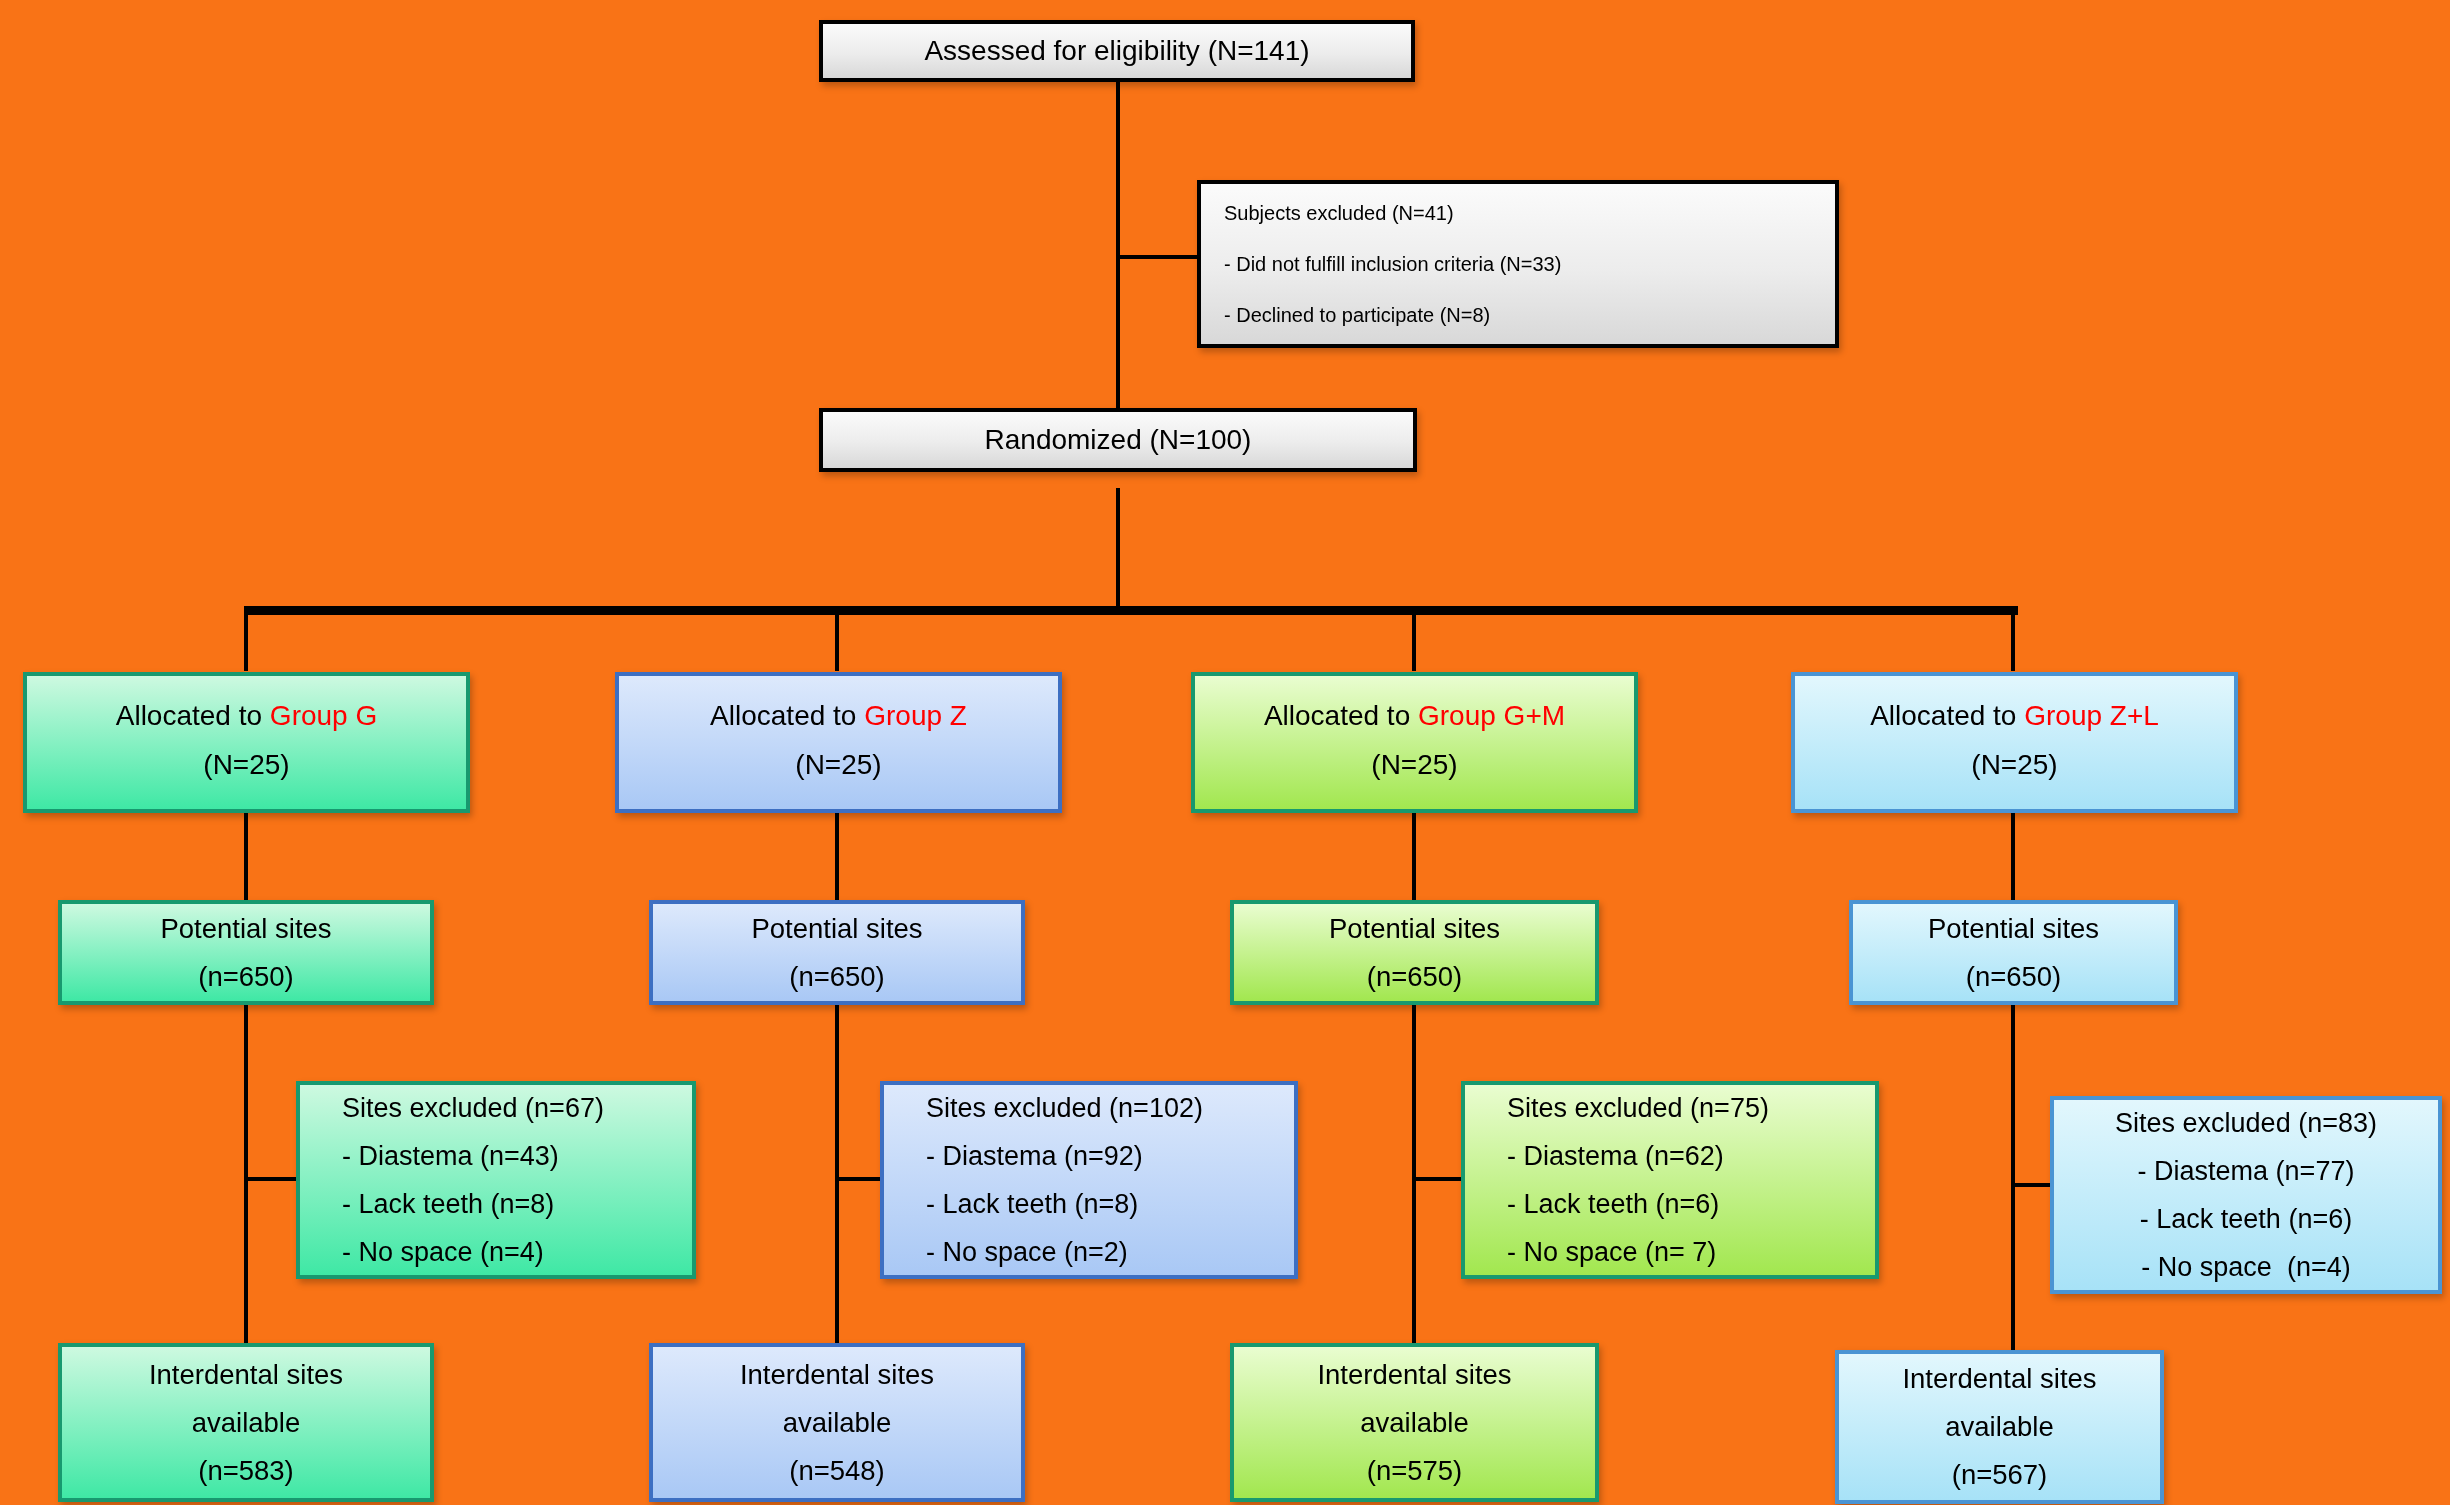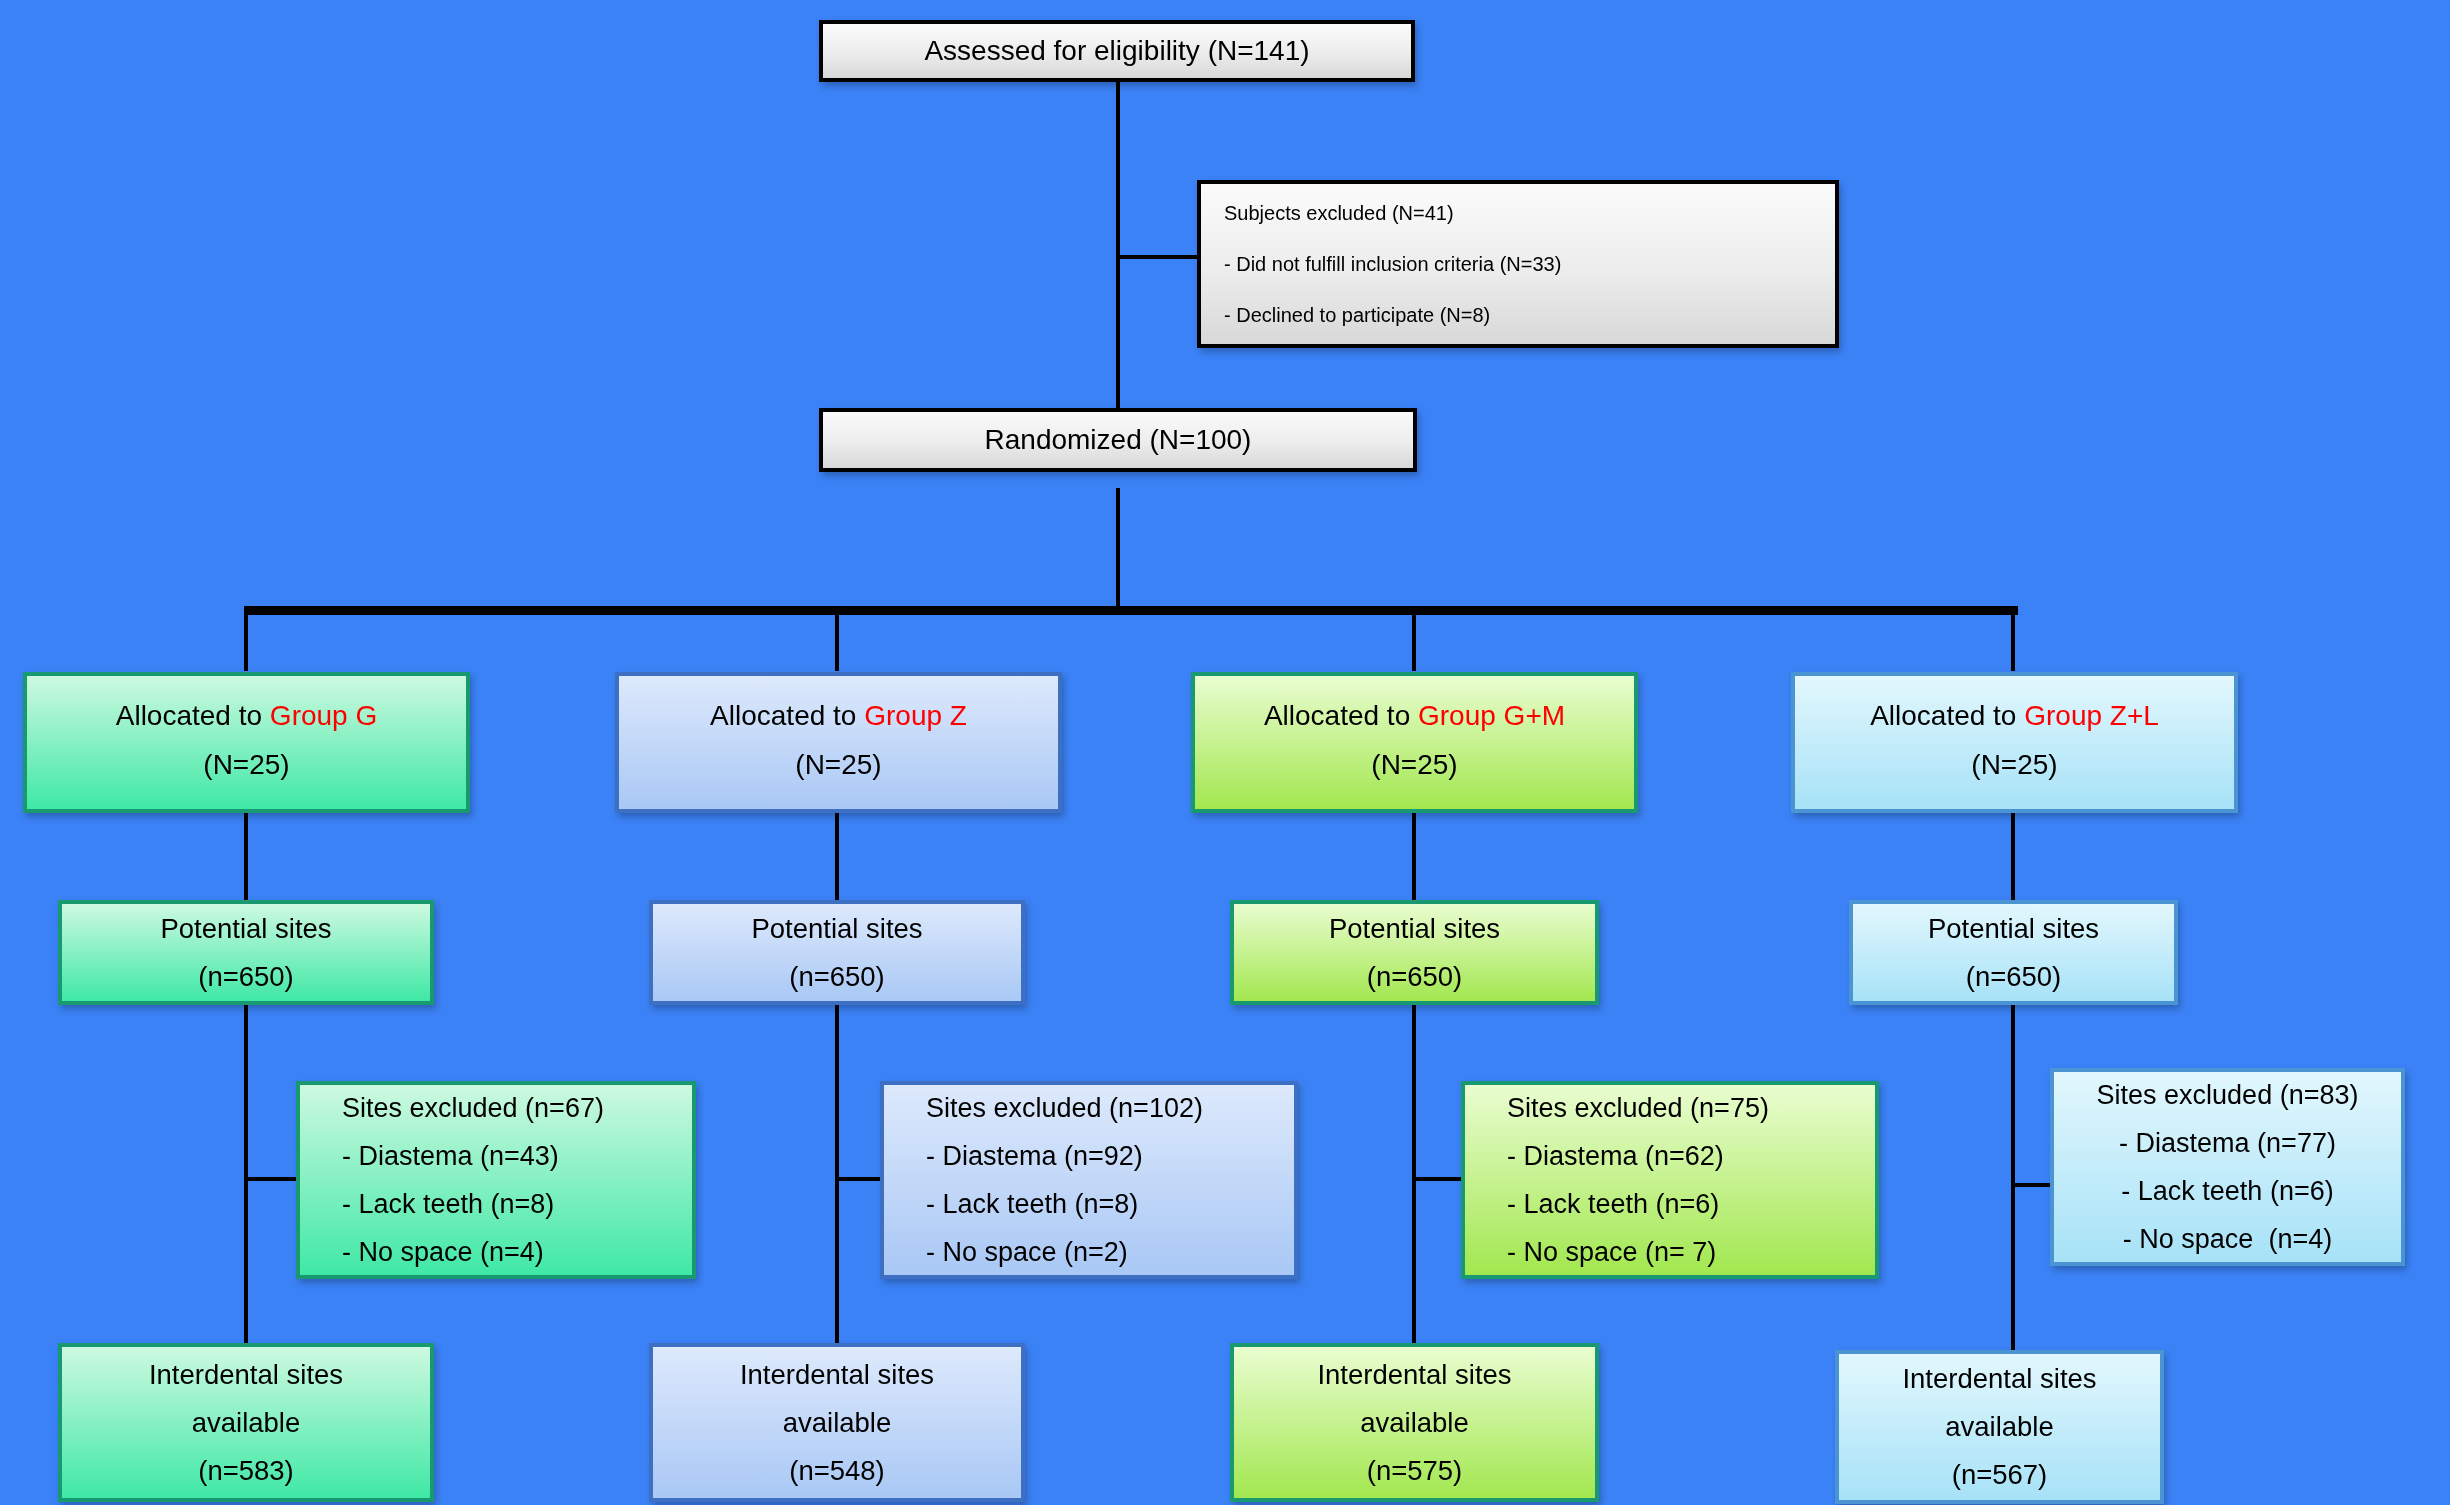--- a/index.html
+++ b/index.html
@@ -1,17 +1,17 @@
 <!DOCTYPE html>
 <html style="--red: #ff0000; --line: #000000; --gray-top: #fbfbfb; --gray-bottom: #d8d8d8; --gray-border: #000000;font-size:10.7px"><head>
 <meta charset="utf-8">
 <style>
   html,body{margin:0;padding:0;background:#fff;}
   body{width:2450px;height:1506px;font-family:"Liberation Sans",sans-serif;color:#000;}
-  .canvas{position:relative;width:2450px;height:1506px;overflow:hidden;background:#3b82f6;}
+  .canvas{position:relative;width:2450px;height:1506px;overflow:hidden;background:#f97316;}
 
   
   .box{position:absolute;box-sizing:border-box;display:flex;flex-direction:column;
        align-items:center;justify-content:center;text-align:center;
        box-shadow:2.7px 4px 6.7px rgba(0,0,0,0.25);}
   .gray{border:4.7px solid var(--gray-border,#000);
         background:linear-gradient(180deg,var(--gray-top,#fbfbfb) 0%,#ececec 55%,var(--gray-bottom,#d8d8d8) 100%);}
   .tint{border:4px solid var(--border,#18996f);
         background:linear-gradient(180deg,var(--grad-top,#cdf9e0) 0%,var(--grad-bottom,#3fe8a5) 100%);}
 
@@ -33,21 +33,21 @@
   
   .b-pot{top:900px;height:105px;font-size:27.5px;line-height:48px;}
   .b-pot.c0{left:58px;width:376px}.b-pot.c1{left:649px;width:376px}
   .b-pot.c2{left:1230px;width:369px}.b-pot.c3{left:1849px;width:329px}
 
   
   .b-exc{top:1081px;height:198px;font-size:27px;line-height:48px;
          align-items:flex-start;text-align:left;padding-left:42px;}
   .b-exc.c0{left:296px;width:400px}.b-exc.c1{left:880px;width:418px}
   .b-exc.c2{left:1461px;width:418px}
-  .b-exc.c3{left:2050px;width:355px;top:1068px;align-items:center;text-align:center;padding-left:0;}
+  .b-exc.c3{left:2050px;width:392px;top:1096px;align-items:center;text-align:center;padding-left:0;}
 
   
   .b-avail{top:1343px;height:159px;font-size:27.5px;line-height:48px;}
   .b-avail.c0{left:58px;width:376px}.b-avail.c1{left:649px;width:376px}
   .b-avail.c2{left:1230px;width:369px}.b-avail.c3{left:1835px;width:329px;top:1350px;height:154px}
 
   
   .cn{position:absolute;background:var(--line,#000);}
   .cn-v1{left:1116px;top:82px;width:4px;height:343px;}
   .cn-subj{left:1116px;top:255px;width:83px;height:4px;}

